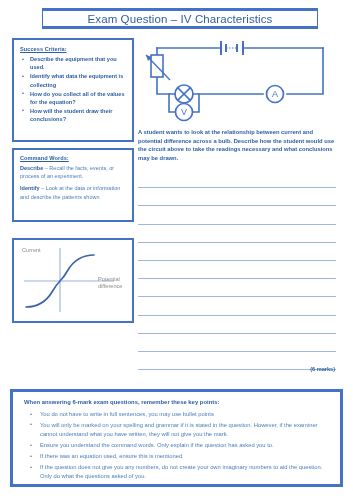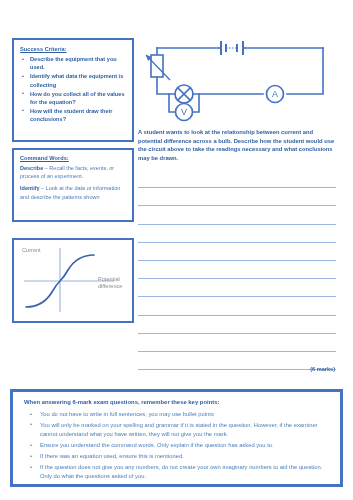--- a/index.html
+++ b/index.html
@@ -190,20 +190,23 @@
     top: -0.5px;
     font-size: 5.8px;
     color: #4a7ebb;
   }
 </style>
 </head>
 <body>
 
 <div class="sheet">
 
+  <div class="title-box">
+    <div class="title-text">Exam Question – IV Characteristics</div>
+  </div>
 
   <div class="bluebox success-box">
     <div class="box-heading">Success Criteria:</div>
     <ul class="crit">
       <li>Describe the equipment that you used.</li>
       <li>Identify what data the equipment is collecting</li>
       <li>How do you collect all of the values for the equation?</li>
       <li>How will the student draw their conclusions?</li>
     </ul>
   </div>

